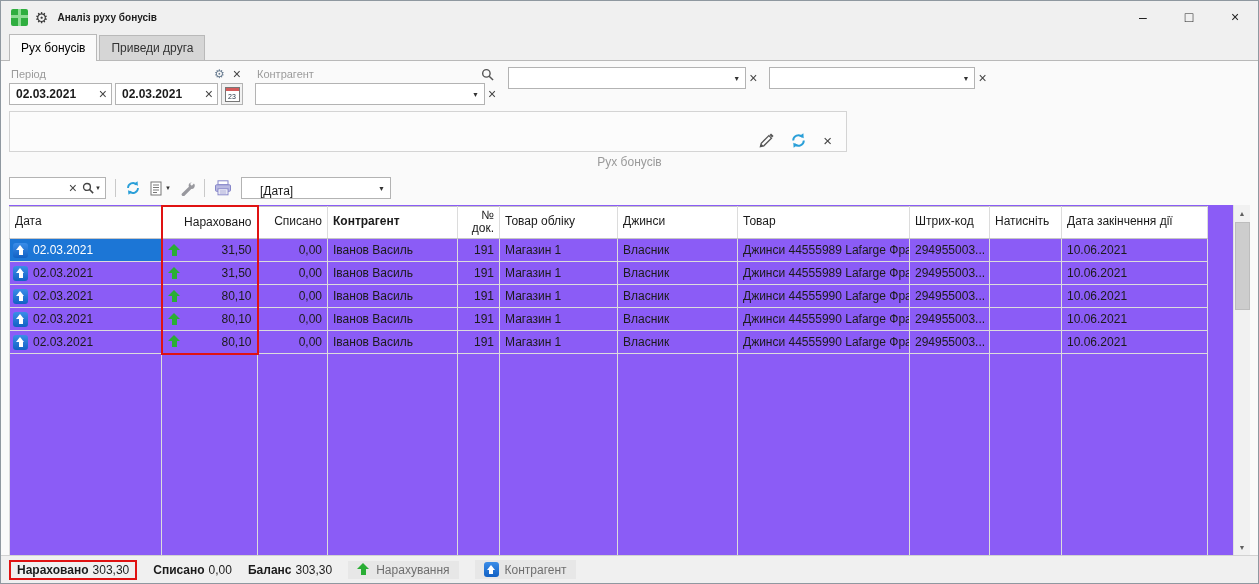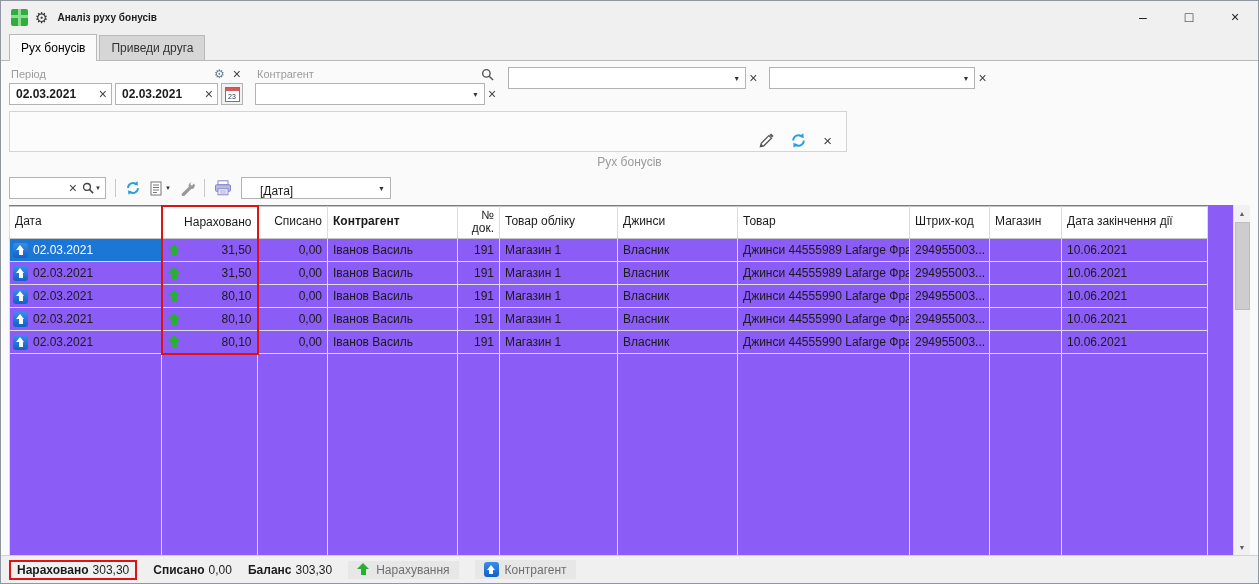--- a/index.html
+++ b/index.html
@@ -288,21 +288,21 @@
           <tr>
             <th>Дата</th>
             <th class="num hl-col hl-top">Нараховано</th>
             <th class="num">Списано</th>
             <th class="col-bold">Контрагент</th>
             <th class="num">№ док.</th>
             <th>Товар обліку</th>
             <th>Джинси</th>
             <th>Товар</th>
             <th>Штрих-код</th>
-            <th>Магазин</th>
+            <th>Натисніть</th>
             <th>Дата закінчення дії</th>
           </tr>
         </thead>
         <tbody>
 
   <tr class="data-row">
     <td class="col-date selected">
       <div class="cellflex">
         <span class="blue-up-icon"></span>
         <span>02.03.2021</span>

